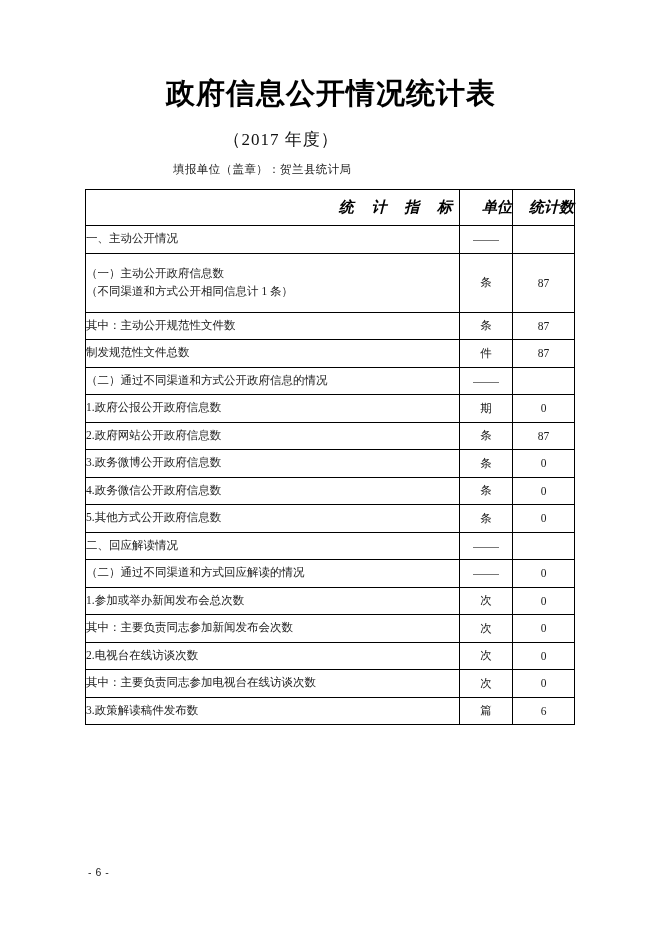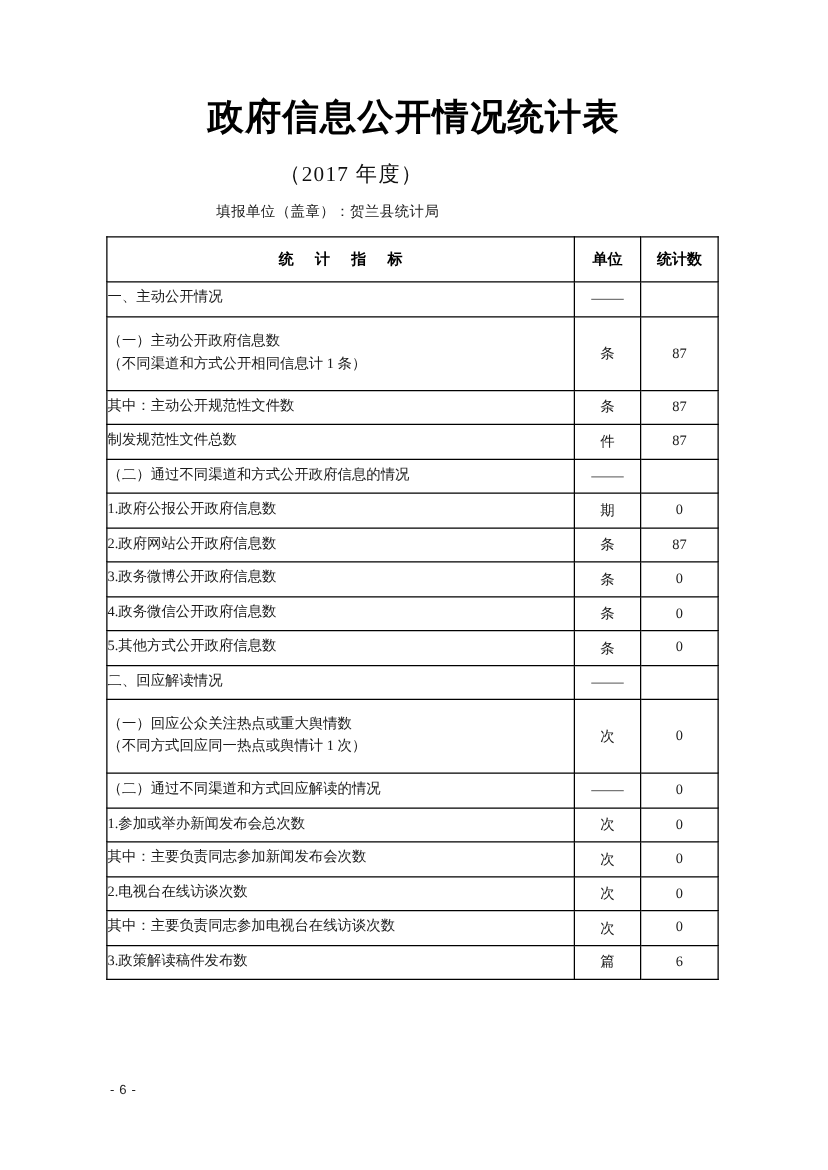--- a/index.html
+++ b/index.html
@@ -61,24 +61,25 @@
     font-size: 11.5px;
     font-weight: normal;
     color: #1a1a1a;
   }
   .col-indicator { width: 374px; }
   .col-unit      { width: 53px; }
   .col-value     { width: 62px; }
 
   .stats-table thead td {
     height: 35px;
-    text-align: center;
+    text-align: right;
     font-weight: bold;
-    font-size: 12px;
+    font-size: 15px;
     color: #000000;
+    font-style: italic;
   }
   .head-indicator { letter-spacing: 7px; text-indent: 7px; }
 
   .cell-label {
     padding: 0 4px 0 0;
     line-height: 1.55;
   }
   .label-line { display: block; white-space: nowrap; }
 
   .lvl0 { padding-left: 0px; }
@@ -206,28 +207,20 @@
           <td class="cell-unit">条</td>
           <td class="cell-value">0</td>
         </tr>
         <tr class="row-single">
           <td class="cell-label lvl0">
             <span class="label-line">二、回应解读情况</span>
           </td>
           <td class="cell-unit"><span class="dash-mark"></span></td>
           <td class="cell-value"></td>
         </tr>
-        <tr class="row-double">
-          <td class="cell-label lvl1">
-            <span class="label-line">（一）回应公众关注热点或重大舆情数</span>
-            <span class="label-line">（不同方式回应同一热点或舆情计 1 次）</span>
-          </td>
-          <td class="cell-unit">次</td>
-          <td class="cell-value">0</td>
-        </tr>
         <tr class="row-single">
           <td class="cell-label lvl1">
             <span class="label-line">（二）通过不同渠道和方式回应解读的情况</span>
           </td>
           <td class="cell-unit"><span class="dash-mark"></span></td>
           <td class="cell-value">0</td>
         </tr>
         <tr class="row-single">
           <td class="cell-label lvl2">
             <span class="label-line">1.参加或举办新闻发布会总次数</span>

